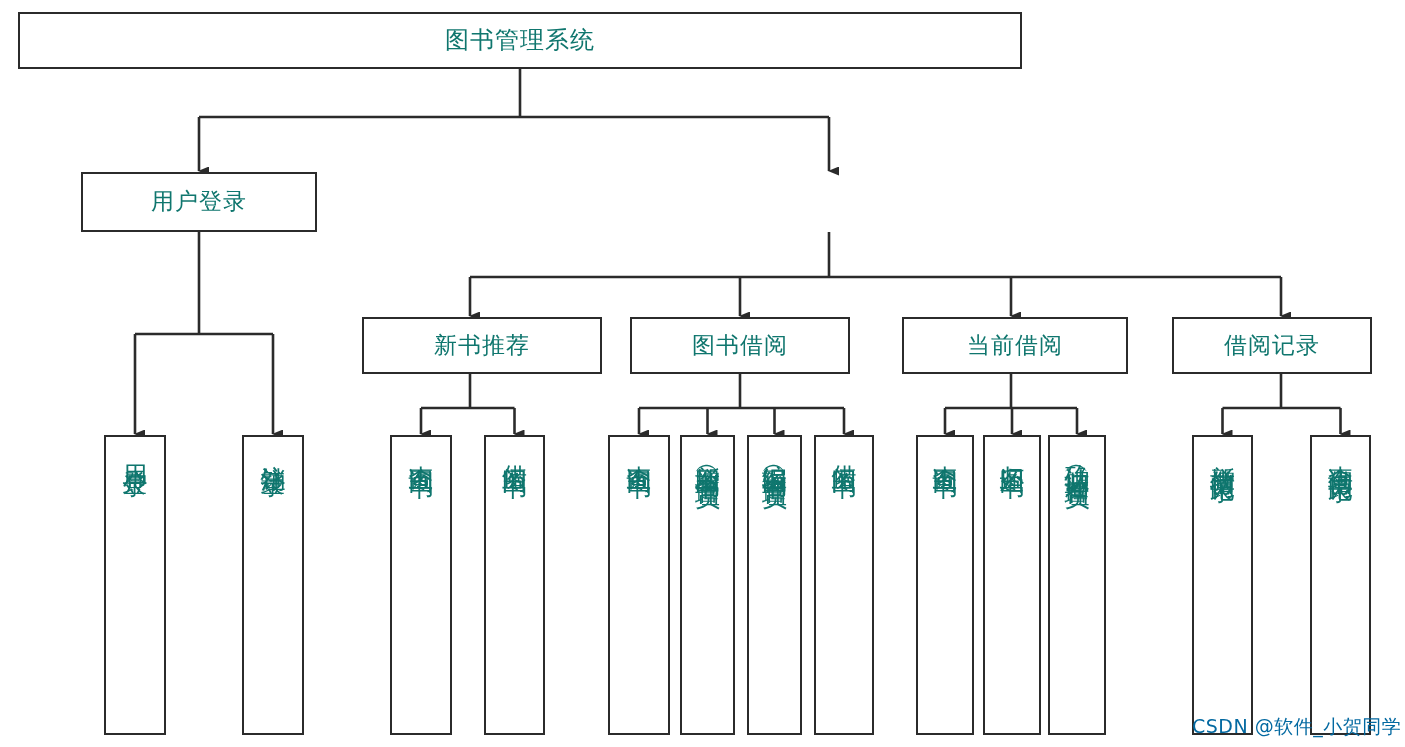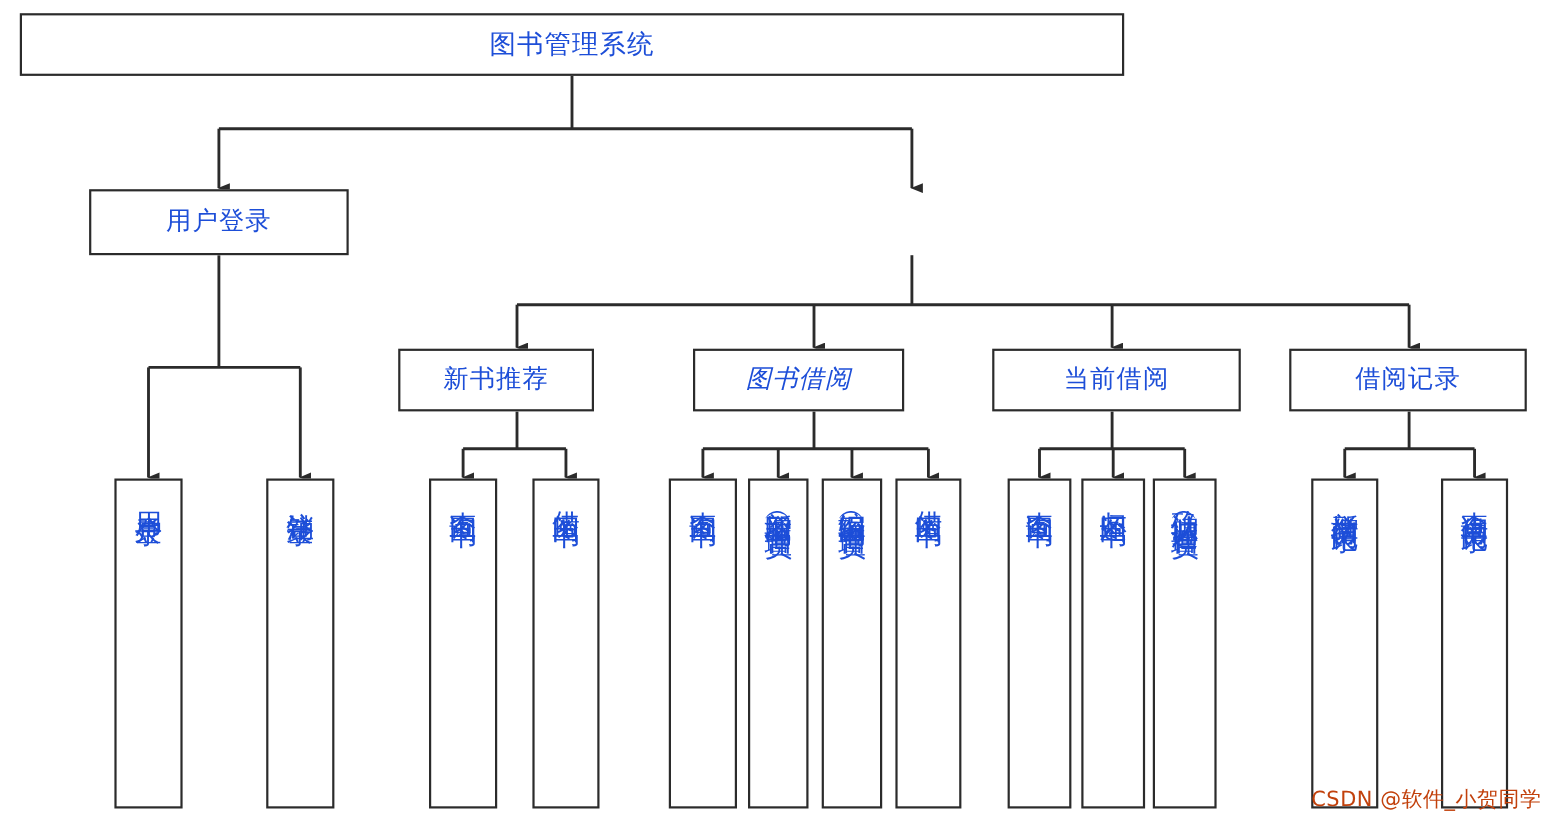--- a/index.html
+++ b/index.html
@@ -27,21 +27,21 @@
     pointer-events: none;
   }
   .node {
     position: absolute;
     box-sizing: border-box;
     border: 2.5px solid #2b2b2b;
     background: #ffffff;
     display: flex;
     align-items: center;
     justify-content: center;
-    color: #1d4ed8;
+    color: #0f766e;
   }
   .node .node-label {
     display: block;
     text-align: center;
     line-height: 1.18;
     letter-spacing: 1px;
   }
   .node.horizontal .node-label {
     writing-mode: horizontal-tb;
     font-size: 23px;
@@ -54,21 +54,21 @@
   .node.vertical .node-label {
     writing-mode: vertical-rl;
     text-orientation: upright;
     font-size: 25px;
     letter-spacing: 3px;
     line-height: 1;
   }
   .node.root .node-label { font-size: 24px; }
   .watermark {
     position: absolute;
-    color: #c2410c;
+    color: #0369a1;
     font-size: 19px;
     letter-spacing: 0.5px;
     white-space: nowrap;
     user-select: none;
   }
 </style>
 </head>
 <body>
 
 <div id="diagram-root">
@@ -117,30 +117,30 @@
   </svg>
 
   <div class="node root horizontal" style="left:18px; top:12px; width:1004px; height:57px;">
     <span class="node-label">图书管理系统</span>
   </div>
 
   <div class="node horizontal" style="left:81px; top:172px; width:236px; height:60px;">
     <span class="node-label">用户登录</span>
   </div>
 
-  <div class="node horizontal" style="left:362px; top:317px; width:178px; height:57px;">
+  <div class="node horizontal" style="left:362px; top:317px; width:240px; height:57px;">
     <span class="node-label">新书推荐</span>
   </div>
-  <div class="node horizontal" style="left:630px; top:317px; width:192px; height:57px;font-style:italic;">
+  <div class="node horizontal" style="left:630px; top:317px; width:220px; height:57px;">
     <span class="node-label">图书借阅</span>
   </div>
   <div class="node horizontal" style="left:902px; top:317px; width:226px; height:57px;">
     <span class="node-label">当前借阅</span>
   </div>
-  <div class="node horizontal" style="left:1172px; top:317px; width:216px; height:57px;">
+  <div class="node horizontal" style="left:1172px; top:317px; width:200px; height:57px;">
     <span class="node-label">借阅记录</span>
   </div>
 
   <div class="node vertical" style="left:104px; top:435px; width:62px; height:300px;">
     <span class="node-label">用户登录</span>
   </div>
   <div class="node vertical" style="left:242px; top:435px; width:62px; height:300px;">
     <span class="node-label">注销登录</span>
   </div>
   <div class="node vertical" style="left:390px; top:435px; width:62px; height:300px;">

